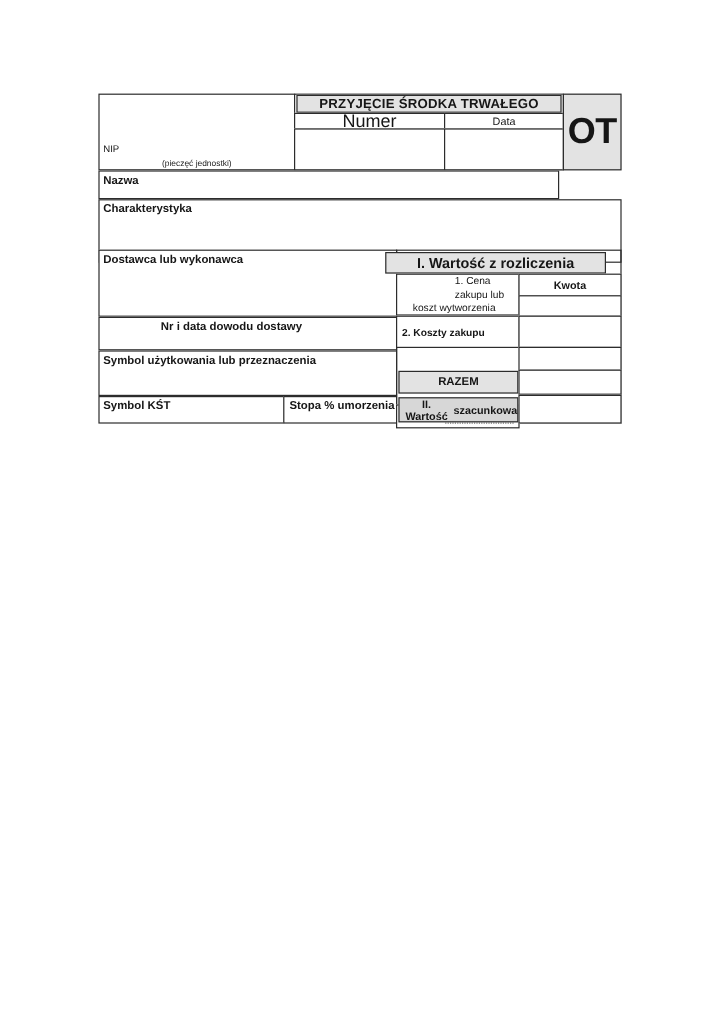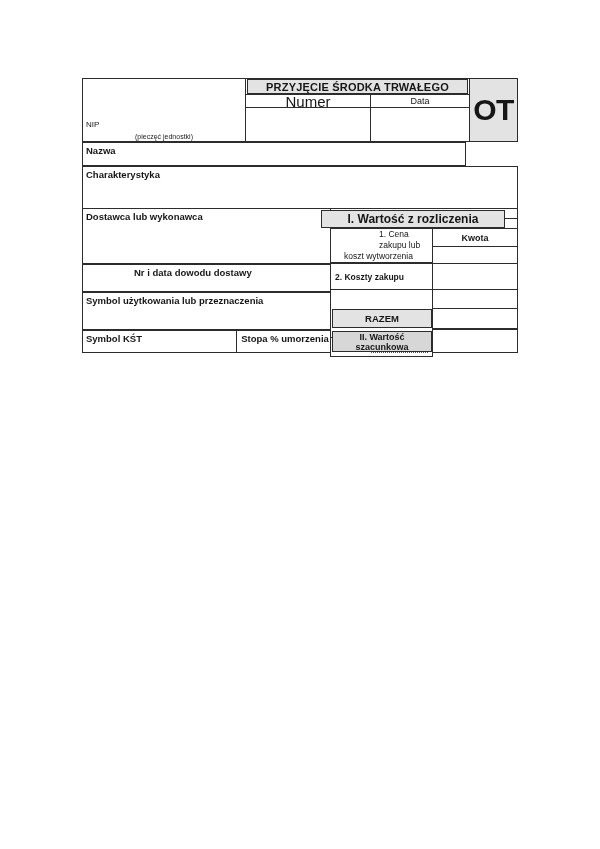--- a/index.html
+++ b/index.html
@@ -46,21 +46,21 @@
   .row1-label .l2{padding-left:13px;}
   .kwota-cell{left:350px;top:150px;width:86px;height:19px;font-weight:bold;font-size:9px;text-align:right;}
   .row1-value{left:350px;top:168px;width:86px;height:18px;}
   .row2-label{left:248px;top:185px;width:103px;height:27px;font-size:8.5px;display:flex;align-items:center;padding-left:4px;font-weight:bold;}
   .row2-value{left:350px;top:185px;width:86px;height:27px;}
   .row3-label{left:248px;top:211px;width:103px;height:20px;font-size:8.5px;padding:3px 0 0 4px;line-height:10px;margin-top:48px;}
   .row3-value{left:350px;top:211px;width:86px;height:20px;}
   .dotted-line{position:absolute;left:40px;right:4px;bottom:3px;border-bottom:1px dotted #555;}
   .razem-label{left:250px;top:231px;width:100px;height:19px;font-weight:bold;font-size:9.5px;}
   .razem-value{left:350px;top:230px;width:86px;height:21px;}
-  .szac-label{left:250px;top:253px;width:100px;height:21px;font-weight:bold;font-size:9px;line-height:10px;flex-direction:column;}
+  .szac-label{left:250px;top:253px;width:100px;height:21px;font-weight:bold;font-size:9px;line-height:10px;flex-direction:row;}
   .szac-value{left:350px;top:251px;width:86px;height:24px;}
 </style>
 </head>
 <body>
 
 <div class="form">
 
   <div class="c stamp-cell">
     <div class="nip">NIP</div>
     <div class="stamp-caption">(pieczęć jednostki)</div>

